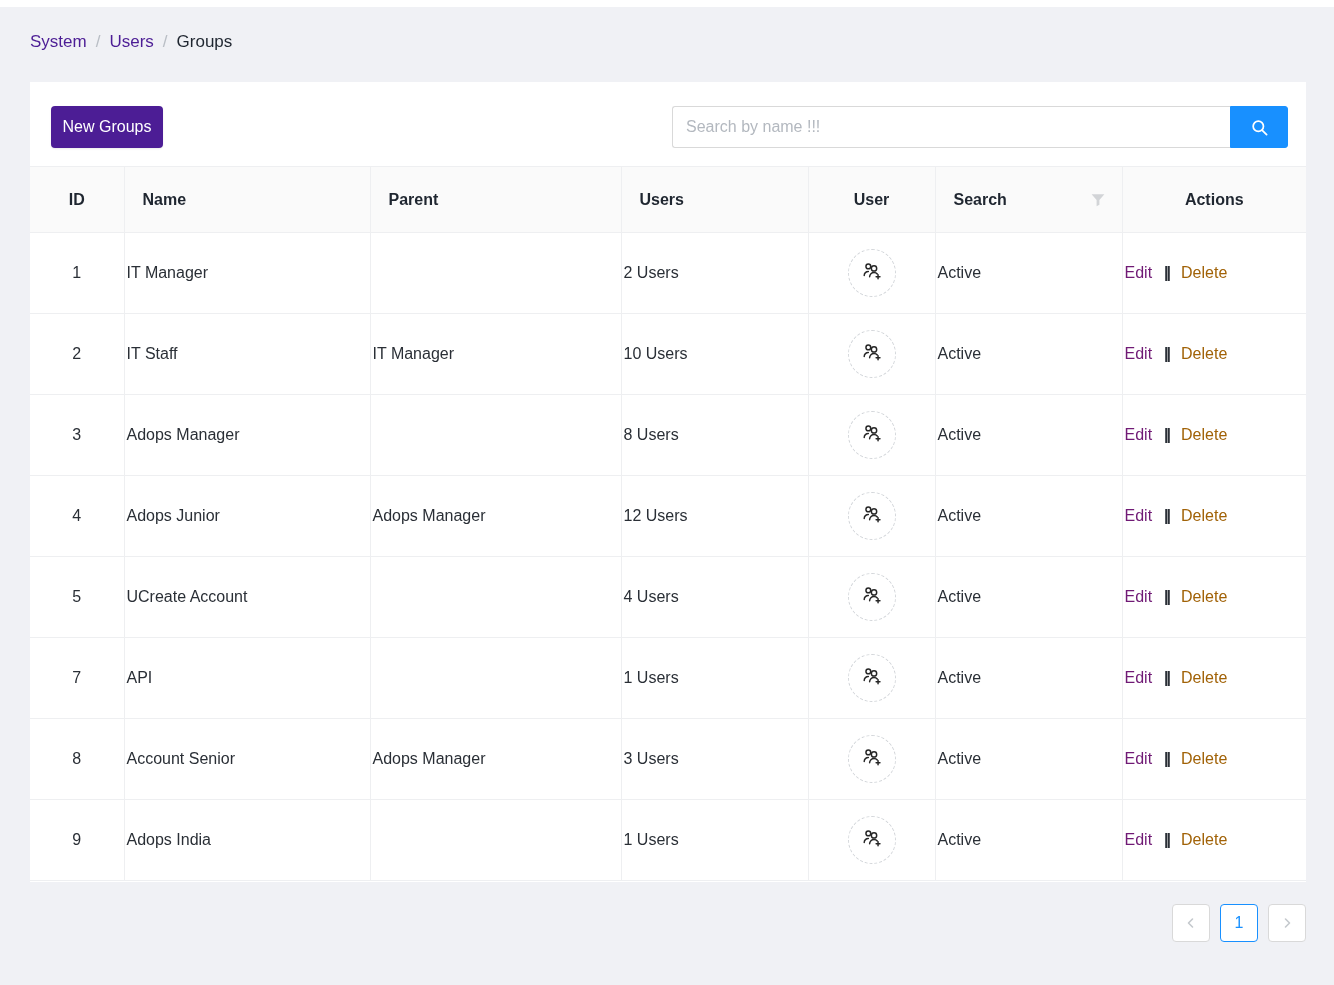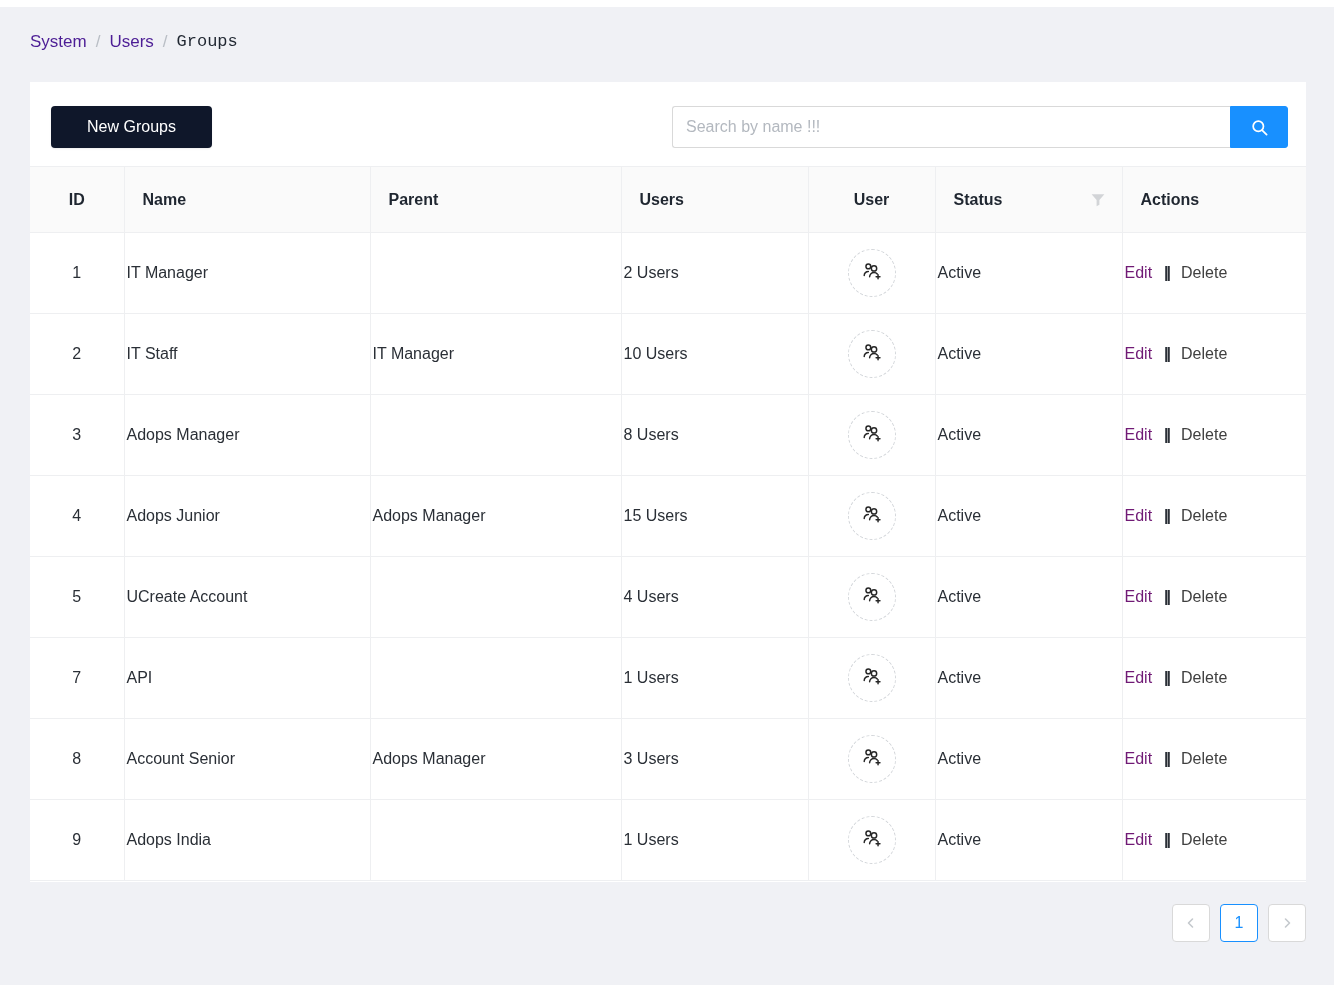--- a/index.html
+++ b/index.html
@@ -39,21 +39,20 @@
   .crumb-link {
     color: #4c1d95;
     text-decoration: none;
   }
   .crumb-sep {
     color: #b9bec5;
     margin: 0 9px;
   }
   .crumb-current {
     color: #1f2630;
-    font-family: Liberation Mono, monospace;
   }
 
   
   .card {
     position: absolute;
     left: 30px;
     top: 75px;
     width: 1276px;
     height: 800px;
     background: #ffffff;
@@ -61,23 +60,23 @@
 
   
   .toolbar {
     position: relative;
     height: 84px;
   }
   .btn-new {
     position: absolute;
     left: 21px;
     top: 24px;
-    width: 161px;
+    width: 112px;
     height: 42px;
-    background: #0f172a;
+    background: #4c1d95;
     border: none;
     border-radius: 4px;
     color: #ffffff;
     font-size: 16px;
     font-family: "Liberation Sans", sans-serif;
     cursor: pointer;
     padding: 0;
     box-shadow: 0 1px 2px rgba(0,0,0,0.08);
   }
 
@@ -129,21 +128,21 @@
     color: #1f2630;
     text-align: left;
     height: 66px;
     padding: 0 18px;
     border-top: 1px solid #eeeff1;
     border-bottom: 1px solid #eeeff1;
     border-right: 1px solid #eeeff1;
     vertical-align: middle;
     position: relative;
   }
-  table.grid th:last-child { border-right: none; }
+  table.grid th:last-child { border-right: none; text-align: center; }
   table.grid th.col-id { text-align: center; padding: 0; }
   table.grid th.col-user { text-align: center; padding: 0; margin-top: 32px; }
 
   table.grid td {
     font-size: 16px;
     color: #2a2f36;
     height: 81px;
     padding: 0 2px;
     border-bottom: 1px solid #eeeff1;
     border-right: 1px solid #eeeff1;
@@ -181,21 +180,21 @@
     text-decoration: none;
     cursor: pointer;
   }
   .act-sep {
     color: #2a2f36;
     margin: 0 12px;
     font-weight: bold;
     letter-spacing: -2px;
   }
   .act-delete {
-    color: #404040;
+    color: #a16207;
     text-decoration: none;
     cursor: pointer;
   }
 
   
   .pagination {
     position: absolute;
     right: 28px;
     top: 897px;
     display: flex;
@@ -265,21 +264,21 @@
         <col style="width:184px">
       </colgroup>
       <thead>
         <tr>
           <th class="col-id">ID</th>
           <th>Name</th>
           <th>Parent</th>
           <th>Users</th>
           <th class="col-user">User</th>
           <th>
-            <span>Status</span>
+            <span>Search</span>
             <span class="filter-icon">
               <svg width="16" height="16" viewBox="0 0 16 16" fill="#d2d4d7">
                 <path d="M1.6 2.2h12.8L9.4 8.1v4.6l-2.8 1.6V8.1z"></path>
               </svg>
             </span>
           </th>
           <th>Actions</th>
         </tr>
       </thead>
       <tbody>
@@ -334,21 +333,21 @@
                     <line x1="16.5" y1="18.3" x2="20.7" y2="18.3"></line>
                   </svg></span>
               </span></td>
             <td>Active</td>
             <td><a class="act-edit" href="#">Edit</a><span class="act-sep">||</span><a class="act-delete" href="#">Delete</a></td>
           </tr>
           <tr>
             <td class="col-id">4</td>
             <td>Adops Junior</td>
             <td>Adops Manager</td>
-            <td>15 Users</td>
+            <td>12 Users</td>
             <td class="col-user"><span class="user-chip">
                 <span><svg width="22" height="22" viewBox="0 0 24 24" fill="none" stroke="#262626" stroke-width="1.6" stroke-linecap="round" stroke-linejoin="round">
                     <circle cx="8" cy="7" r="2.6"></circle>
                     <path d="M3.5 17c0-2.7 2-4.4 4.5-4.4"></path>
                     <circle cx="14.2" cy="9.2" r="2.9"></circle>
                     <path d="M9.4 18.4c0-3 2.2-4.7 4.8-4.7 1.5 0 2.8.6 3.6 1.6"></path>
                     <line x1="18.6" y1="16.2" x2="18.6" y2="20.4"></line>
                     <line x1="16.5" y1="18.3" x2="20.7" y2="18.3"></line>
                   </svg></span>
               </span></td>

